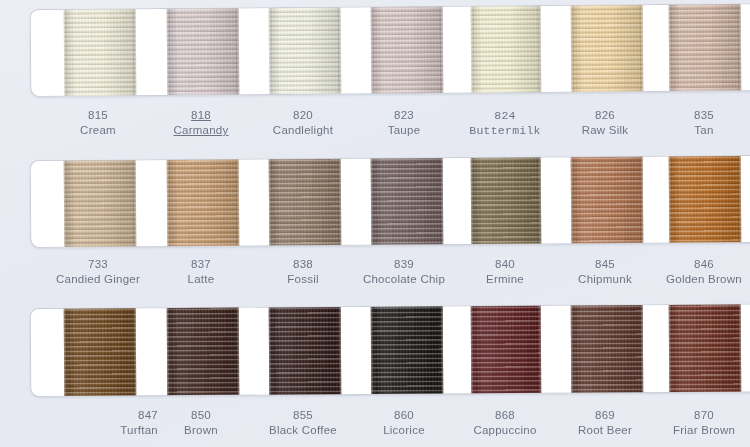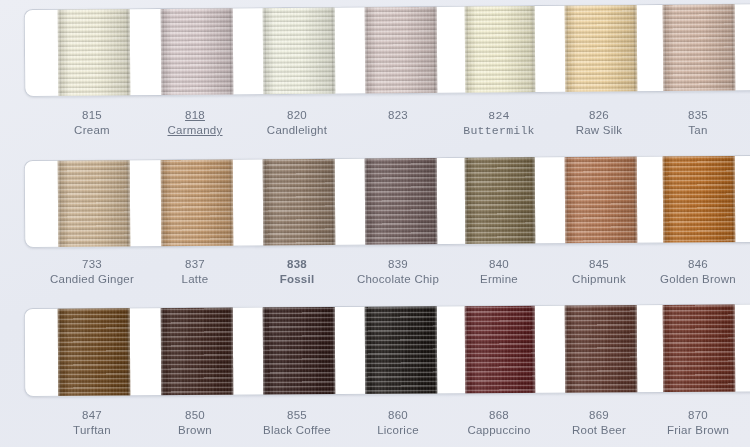--- a/index.html
+++ b/index.html
@@ -9,21 +9,21 @@
     font-family:"Liberation Sans", sans-serif;
     overflow:hidden;
     position:relative;
   }
   #sheet{
     position:absolute;inset:0;
     background:linear-gradient(160deg,#eceef4 0%,#e6e9f1 45%,#e9ebf2 100%);
   }
   .row{
     position:absolute;
-    left:12px;width:626px;
+    left:18px;width:626px;
   }
   .row.r1{top:0;height:150px;}
   .row.r2{top:149px;height:150px;}
   .row.r3{top:298px;height:149px;}
 
   
   .strip{
     position:absolute;
     left:12px;
     width:740px;
@@ -175,20 +175,21 @@
         <div class="label" style="left: 123px; text-decoration: underline;">
           <span class="code">818</span>
           <span class="name">Carmandy</span>
         </div>
         <div class="label" style="left: 225px;">
           <span class="code">820</span>
           <span class="name">Candlelight</span>
         </div>
         <div class="label" style="left: 326px;">
           <span class="code">823</span>
+          <span class="name">Taupe</span>
         </div>
         <div class="label" style="left: 427px; font-family: Liberation Mono, monospace;">
           <span class="code">824</span>
           <span class="name">Buttermilk</span>
         </div>
         <div class="label" style="left: 527px;">
           <span class="code">826</span>
           <span class="name">Raw Silk</span>
         </div>
         <div class="label" style="left: 626px;">
@@ -254,21 +255,21 @@
     </div>
     <div class="labels">
         <div class="label" style="left: 20px;">
           <span class="code">733</span>
           <span class="name">Candied Ginger</span>
         </div>
         <div class="label" style="left: 123px;">
           <span class="code">837</span>
           <span class="name">Latte</span>
         </div>
-        <div class="label" style="left: 225px; font-weight: bold;">
+        <div class="label" style="left: 225px;">
           <span class="code">838</span>
           <span class="name">Fossil</span>
         </div>
         <div class="label" style="left: 326px;">
           <span class="code">839</span>
           <span class="name">Chocolate Chip</span>
         </div>
         <div class="label" style="left: 427px;">
           <span class="code">840</span>
           <span class="name">Ermine</span>
@@ -332,21 +333,21 @@
           <div class="swatch" style="left: 638px; width: 72px; background: rgb(106, 41, 27);">
             <div class="rib"></div>
             <div class="warp"></div>
             <div class="shade"></div>
             <div class="edge l"></div>
             <div class="edge r"></div>
           </div>
         </div>
     </div>
     <div class="labels">
-        <div class="label" style="left: 20px;">
+        <div class="label" style="left: 20px; text-align: right;">
           <span class="code">847</span>
           <span class="name">Turftan</span>
         </div>
         <div class="label" style="left: 123px;">
           <span class="code">850</span>
           <span class="name">Brown</span>
         </div>
         <div class="label" style="left: 225px;">
           <span class="code">855</span>
           <span class="name">Black Coffee</span>

